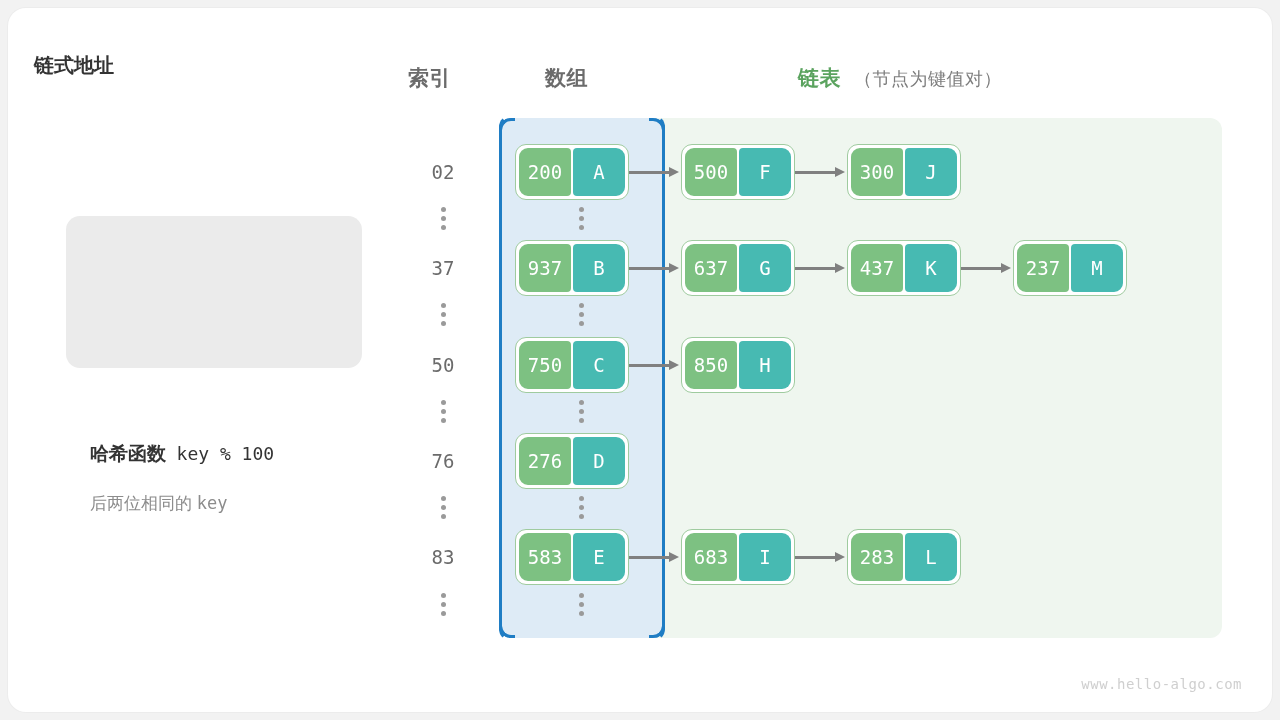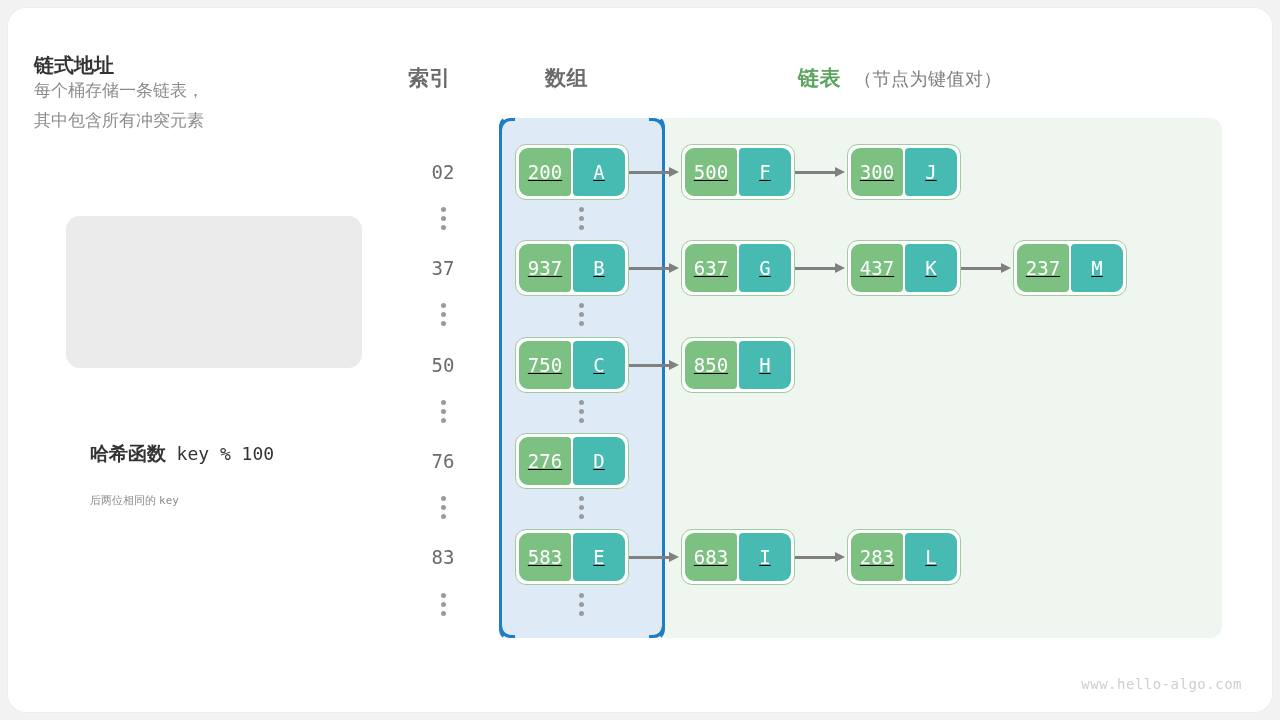--- a/index.html
+++ b/index.html
@@ -105,21 +105,20 @@
 
   
   .node {
     display: flex;
     background: #ffffff;
     border: 1.5px solid #9fcb9f;
     border-radius: 11px;
     padding: 3px;
     gap: 2px;
     box-sizing: border-box;
-    text-decoration: underline;
   }
   .key, .val {
     width: 52px; height: 48px;
     display: flex;
     align-items: center;
     justify-content: center;
     color: #ffffff;
     font-family: "DejaVu Sans Mono", "Liberation Mono", monospace;
     font-size: 19px;
     box-sizing: border-box;
@@ -199,22 +198,22 @@
     white-space: nowrap;
   }
   #hash-title .mono {
     font-family: "DejaVu Sans Mono", "Liberation Mono", monospace;
     font-weight: normal;
     font-size: 18px;
   }
   #hash-desc {
     position: absolute;
     left: 82px; top: 477px;
-    font-size: 11px;
-    line-height: 30px;
+    font-size: 17px;
+    line-height: 36px;
     color: #8c8c8c;
   }
   #hash-desc .mono {
     font-family: "DejaVu Sans Mono", "Liberation Mono", monospace;
   }
 
   
   #watermark {
     position: absolute;
     right: 30px; bottom: 20px;
@@ -387,24 +386,20 @@
       </div>
       <div class="dots" style="left: 570px; top: 585px;">
         <i></i>
         <i></i>
         <i></i>
       </div>
     </div>
 
   <div id="info-box"></div>
   <div id="info-title">链式地址</div>
-  <div id="info-desc">
-    <div>每个桶存储一条链表，</div>
-    <div>其中包含所有冲突元素</div>
-  </div>
 
   <div id="hash-title"><span>哈希函数</span>&nbsp;&nbsp;<span class="mono">key % 100</span></div>
   <div id="hash-desc">
     <div><span>后两位相同的</span>&nbsp;<span class="mono">key</span></div>
   </div>
 
   <div id="watermark">www.hello-algo.com</div>
 
 </div>
 

